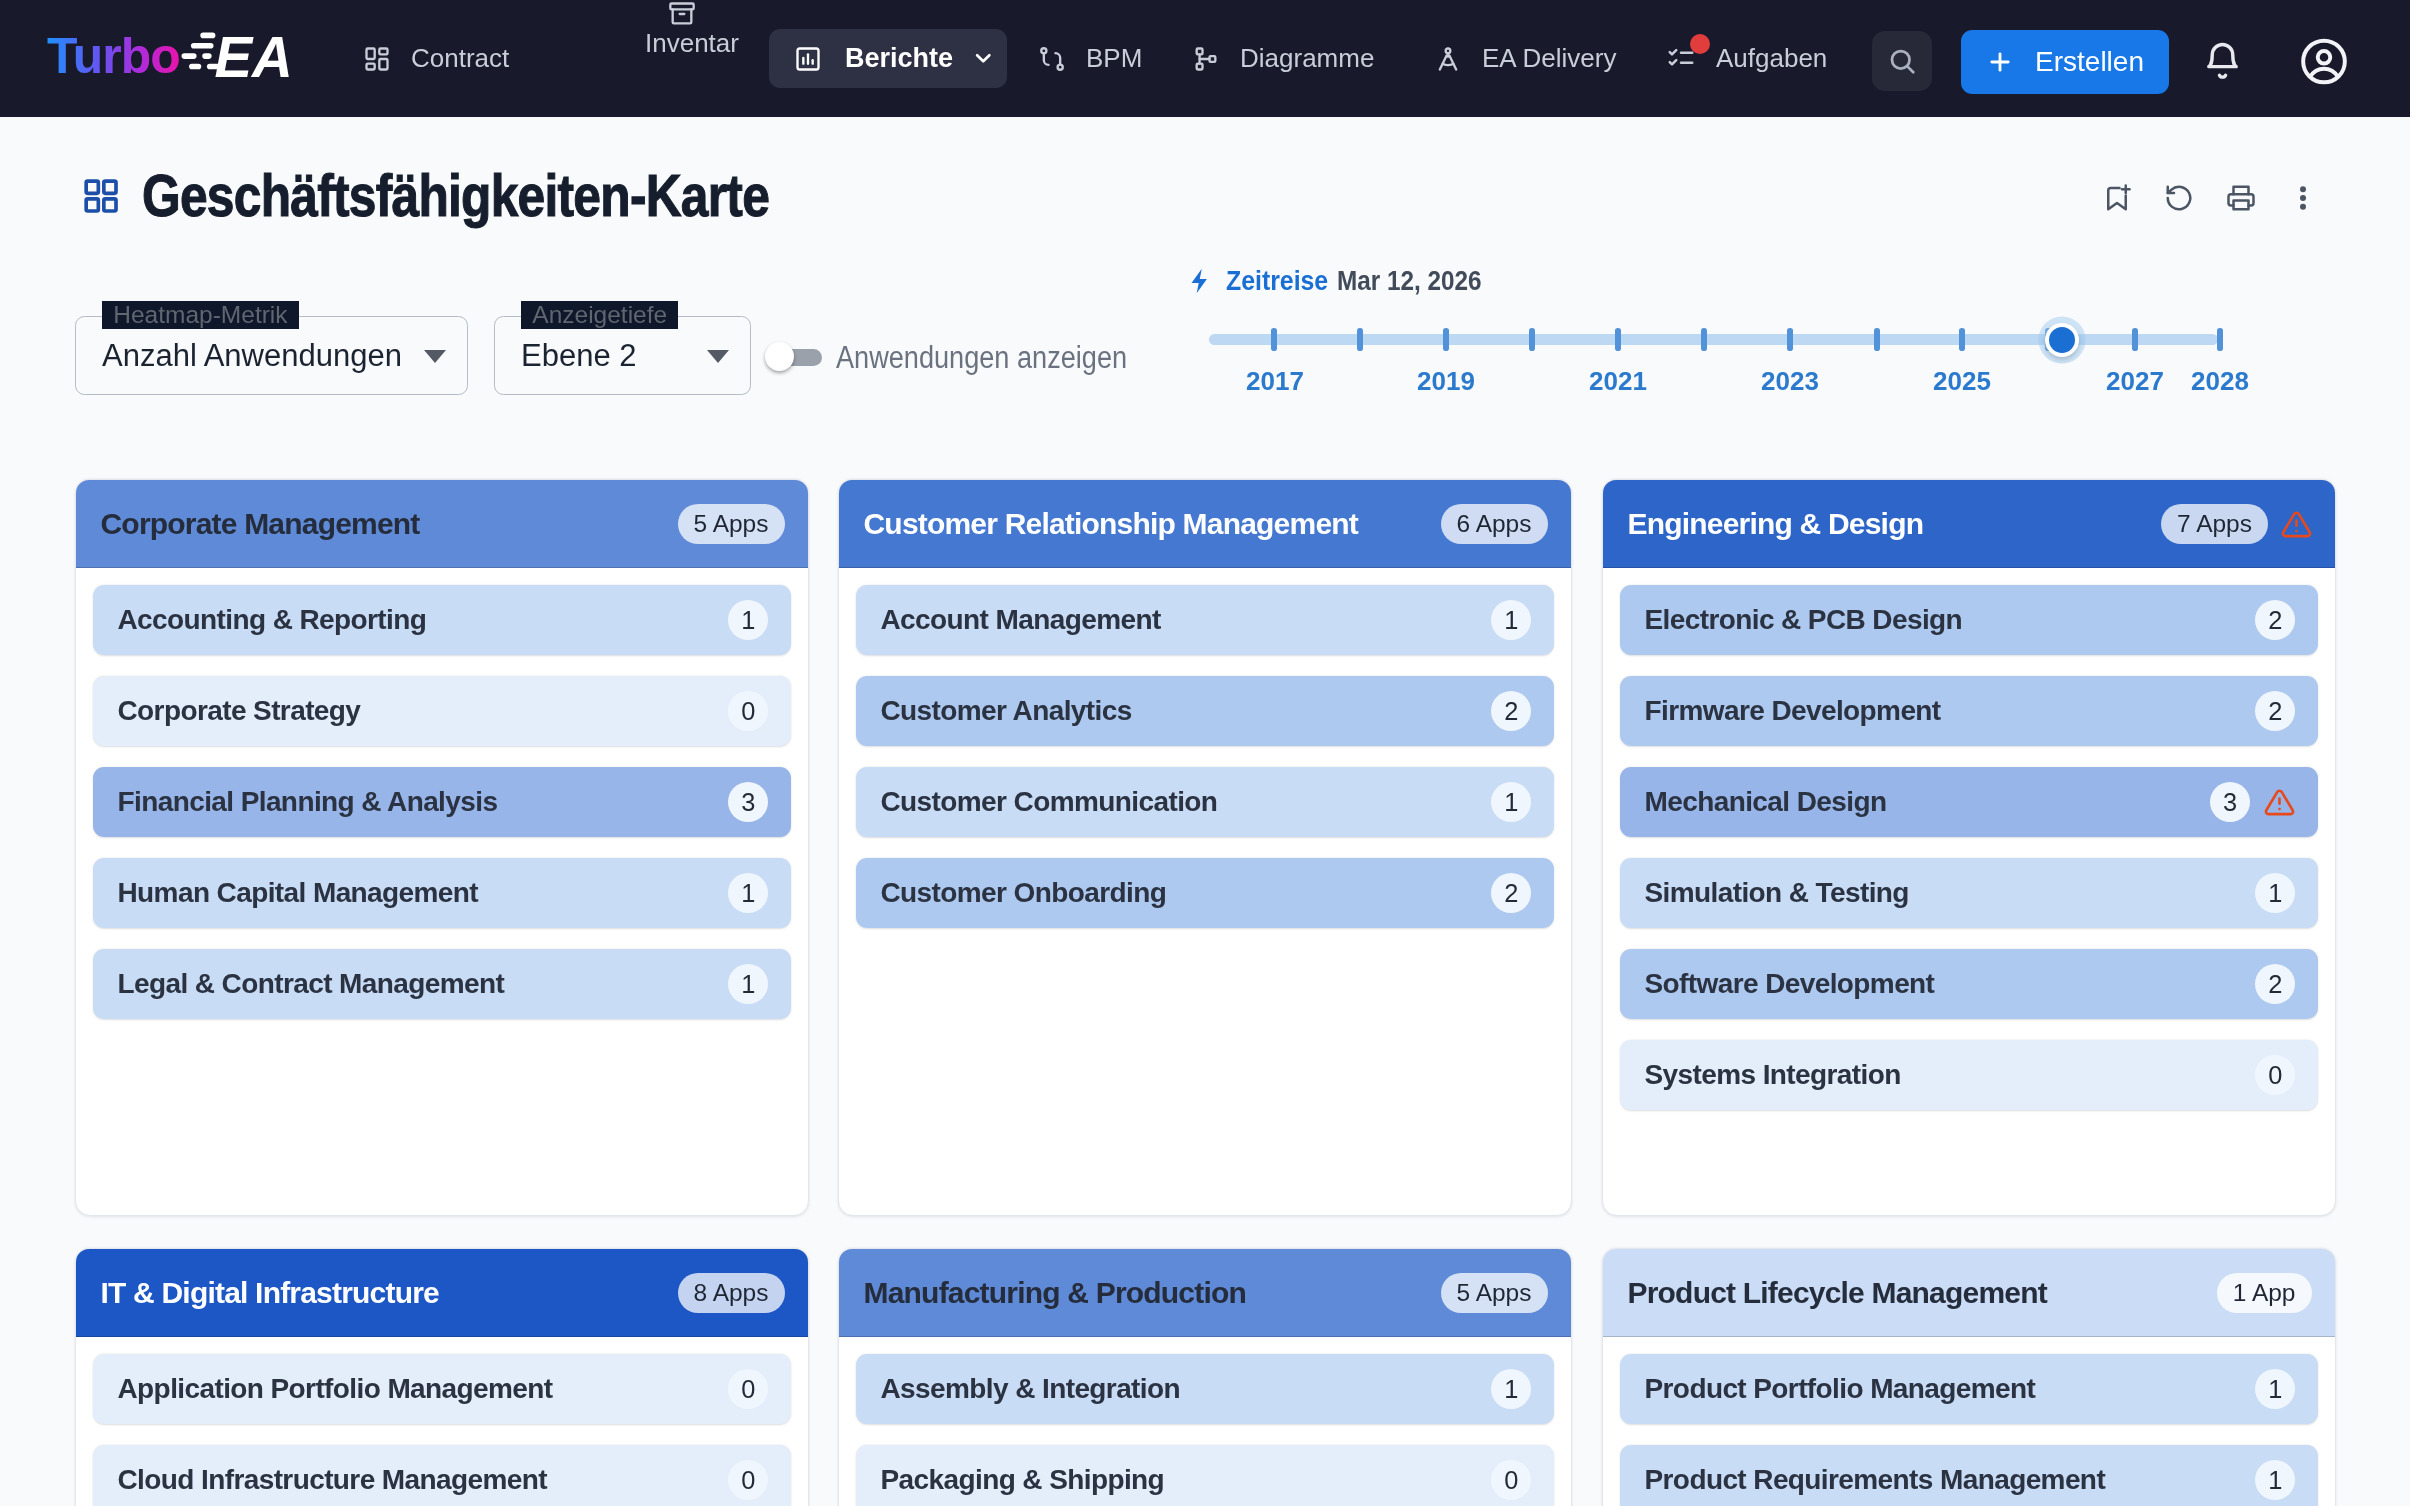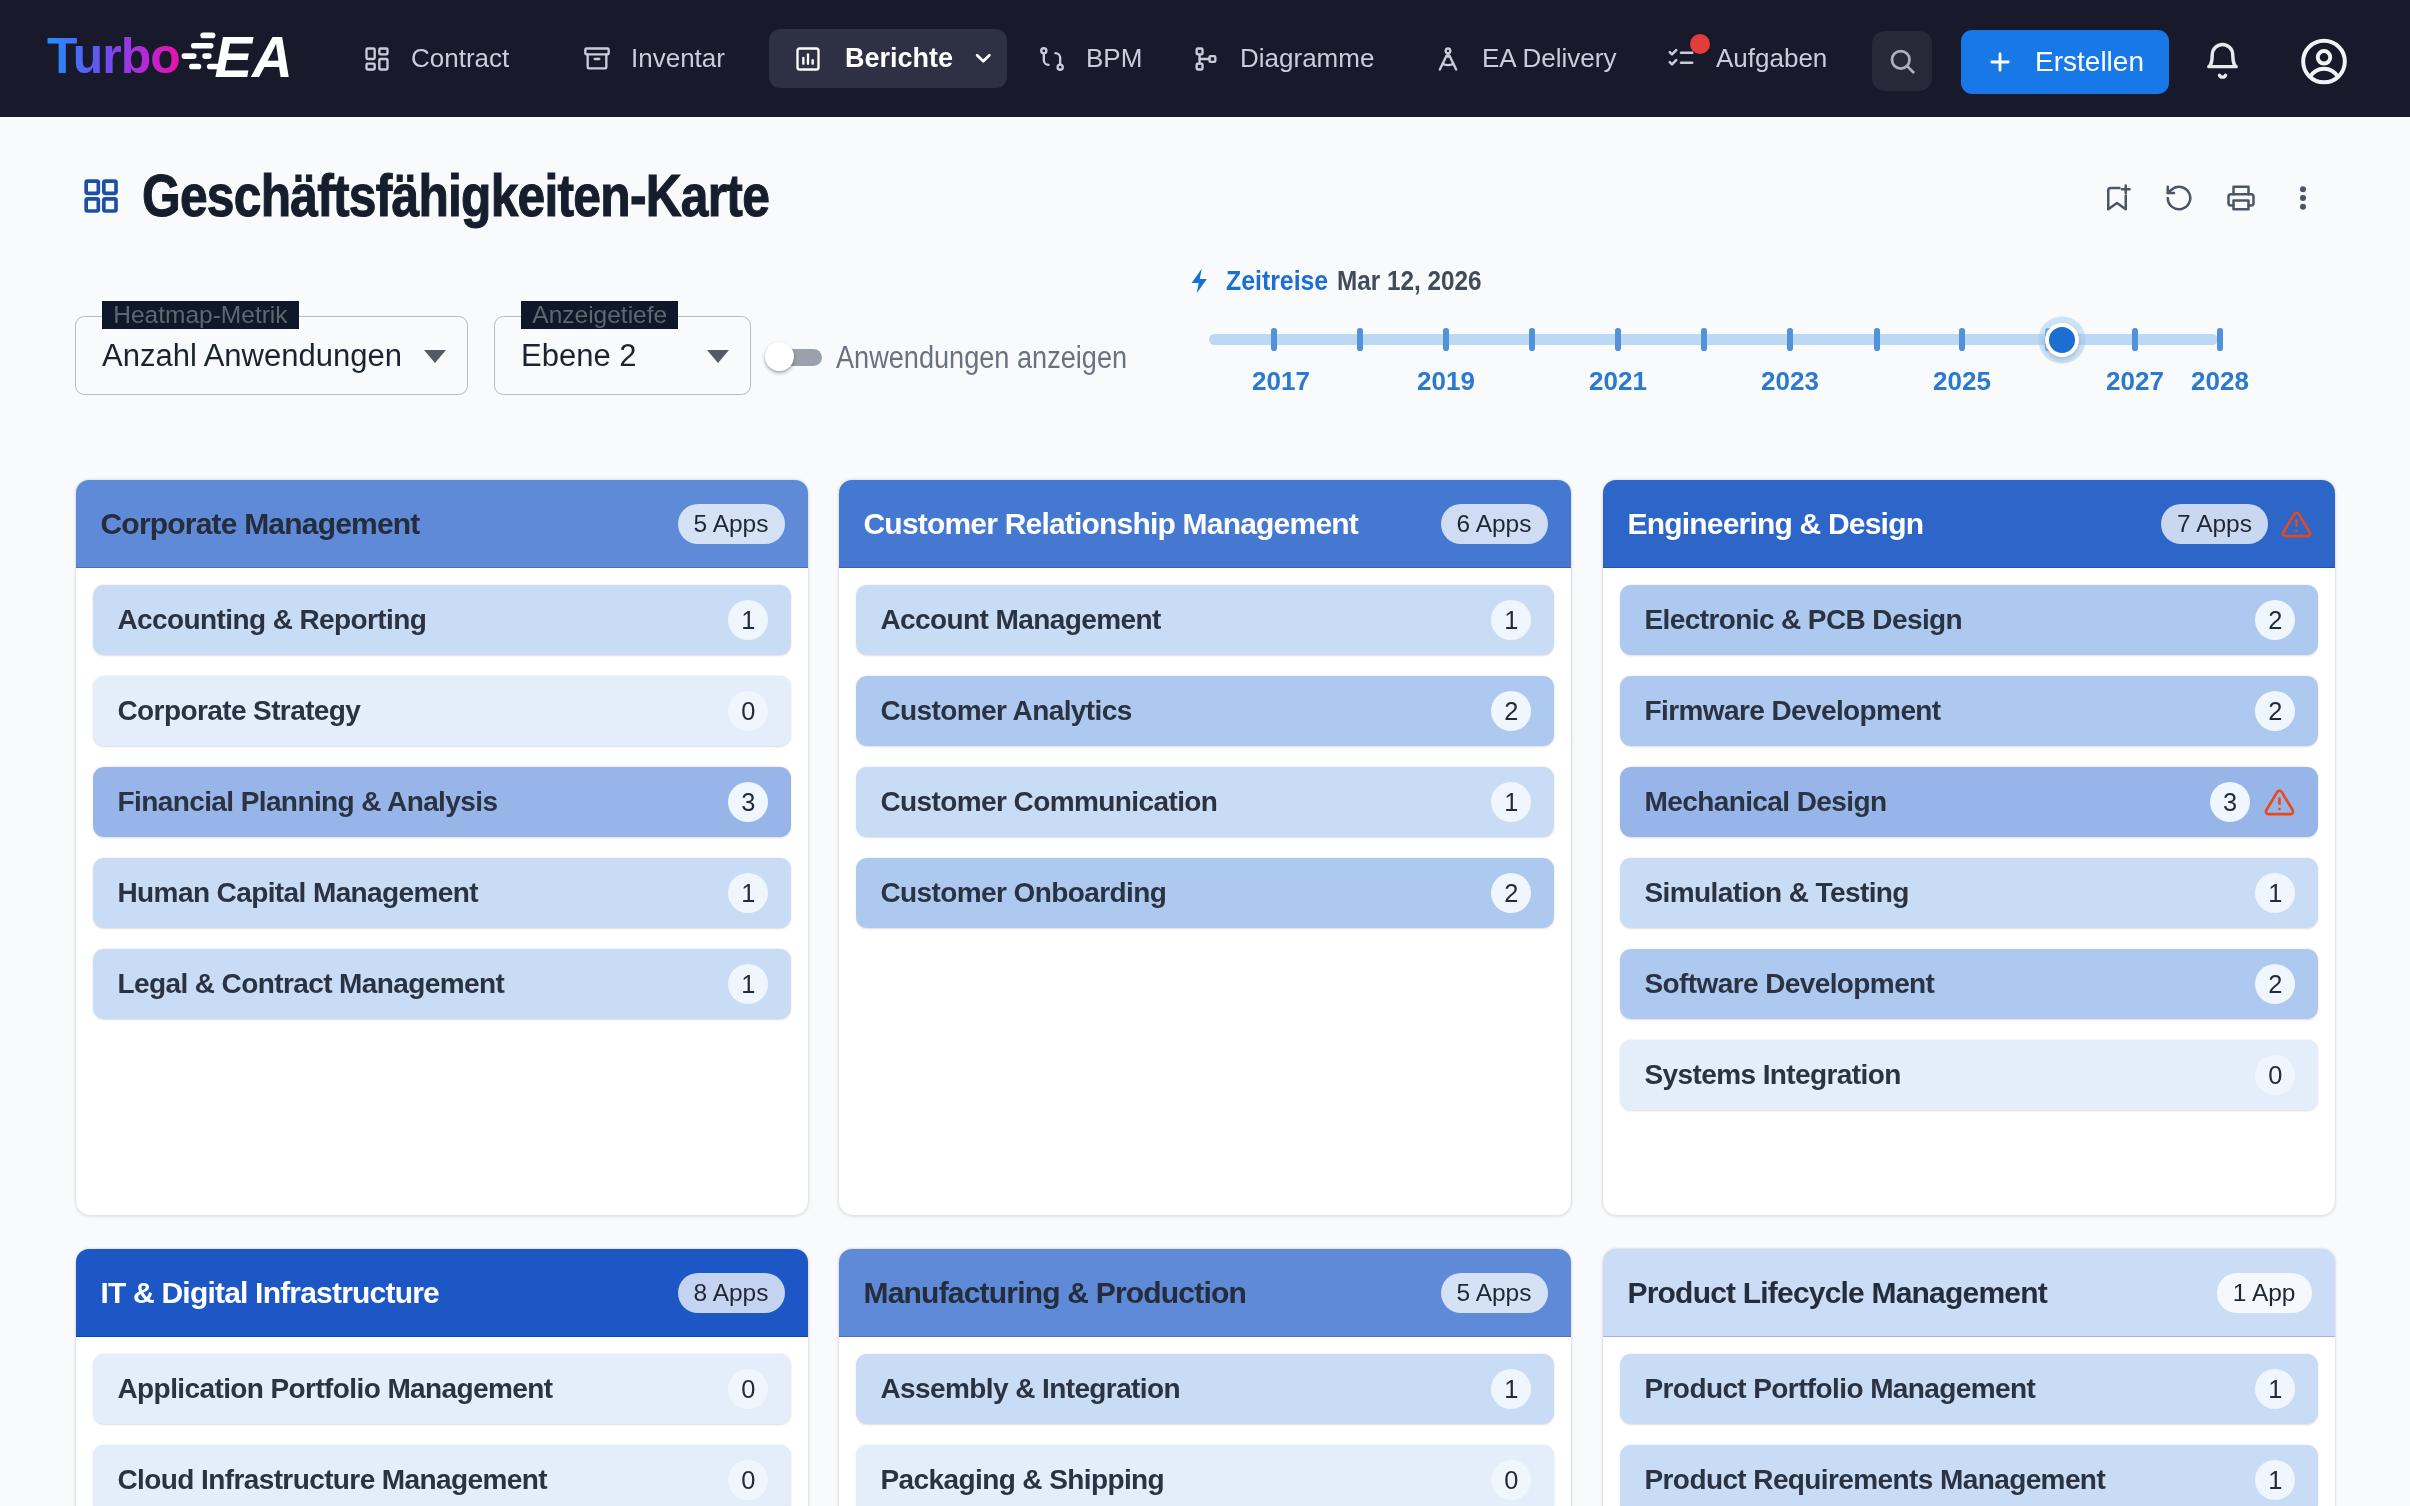--- a/index.html
+++ b/index.html
@@ -80,21 +80,21 @@
 
   <div class="nav-item" style="left:363px;">
     <svg width="28" height="28" viewBox="0 0 24 24" fill="none" stroke="#c9cdd9" stroke-width="2" stroke-linecap="round" stroke-linejoin="round">
         <rect x="3" y="3" width="7" height="9" rx="1"></rect>
         <rect x="14" y="3" width="7" height="5" rx="1"></rect>
         <rect x="14" y="12" width="7" height="9" rx="1"></rect>
         <rect x="3" y="16" width="7" height="5" rx="1"></rect>
       </svg>
     <span class="nav-label">Contract</span>
   </div>
-  <div class="nav-item" style="left:583px;">
+  <div class="nav-item" style="left:625px;flex-direction:column;">
     <svg width="28" height="28" viewBox="0 0 24 24" fill="none" stroke="#c9cdd9" stroke-width="2" stroke-linecap="round" stroke-linejoin="round">
         <rect x="2" y="3" width="20" height="5" rx="1"></rect>
         <path d="M4 8v11a1 1 0 0 0 1 1h14a1 1 0 0 0 1-1V8"></path>
         <path d="M10 12h4"></path>
       </svg>
     <span class="nav-label">Inventar</span>
   </div>
 
   <div class="berichte-btn">
     <svg style="margin-left:25.4px" width="28" height="28" viewBox="0 0 24 24" fill="none" stroke="#ffffff" stroke-width="2" stroke-linecap="round" stroke-linejoin="round">
@@ -231,21 +231,21 @@
   <div class="tick" style="left:234px"></div>
   <div class="tick" style="left:320px"></div>
   <div class="tick" style="left:406px"></div>
   <div class="tick" style="left:492px"></div>
   <div class="tick" style="left:578px"></div>
   <div class="tick" style="left:665px"></div>
   <div class="tick" style="left:750px"></div>
   <div class="tick" style="left:836px"></div>
   <div class="tick" style="left:923px"></div>
   <div class="tick" style="left:1008px"></div>
-  <div class="ylabel" style="left:72px">2017</div>
+  <div class="ylabel" style="left:66px">2017</div>
   <div class="ylabel" style="left:237px">2019</div>
   <div class="ylabel" style="left:409px">2021</div>
   <div class="ylabel" style="left:581px">2023</div>
   <div class="ylabel" style="left:753px">2025</div>
   <div class="ylabel" style="left:926px">2027</div>
   <div class="ylabel" style="left:1011px">2028</div>
   <div class="thumb-s"></div>
 </div>
 
 <div class="card" style="left:75px;top:479px;height:737px;">

